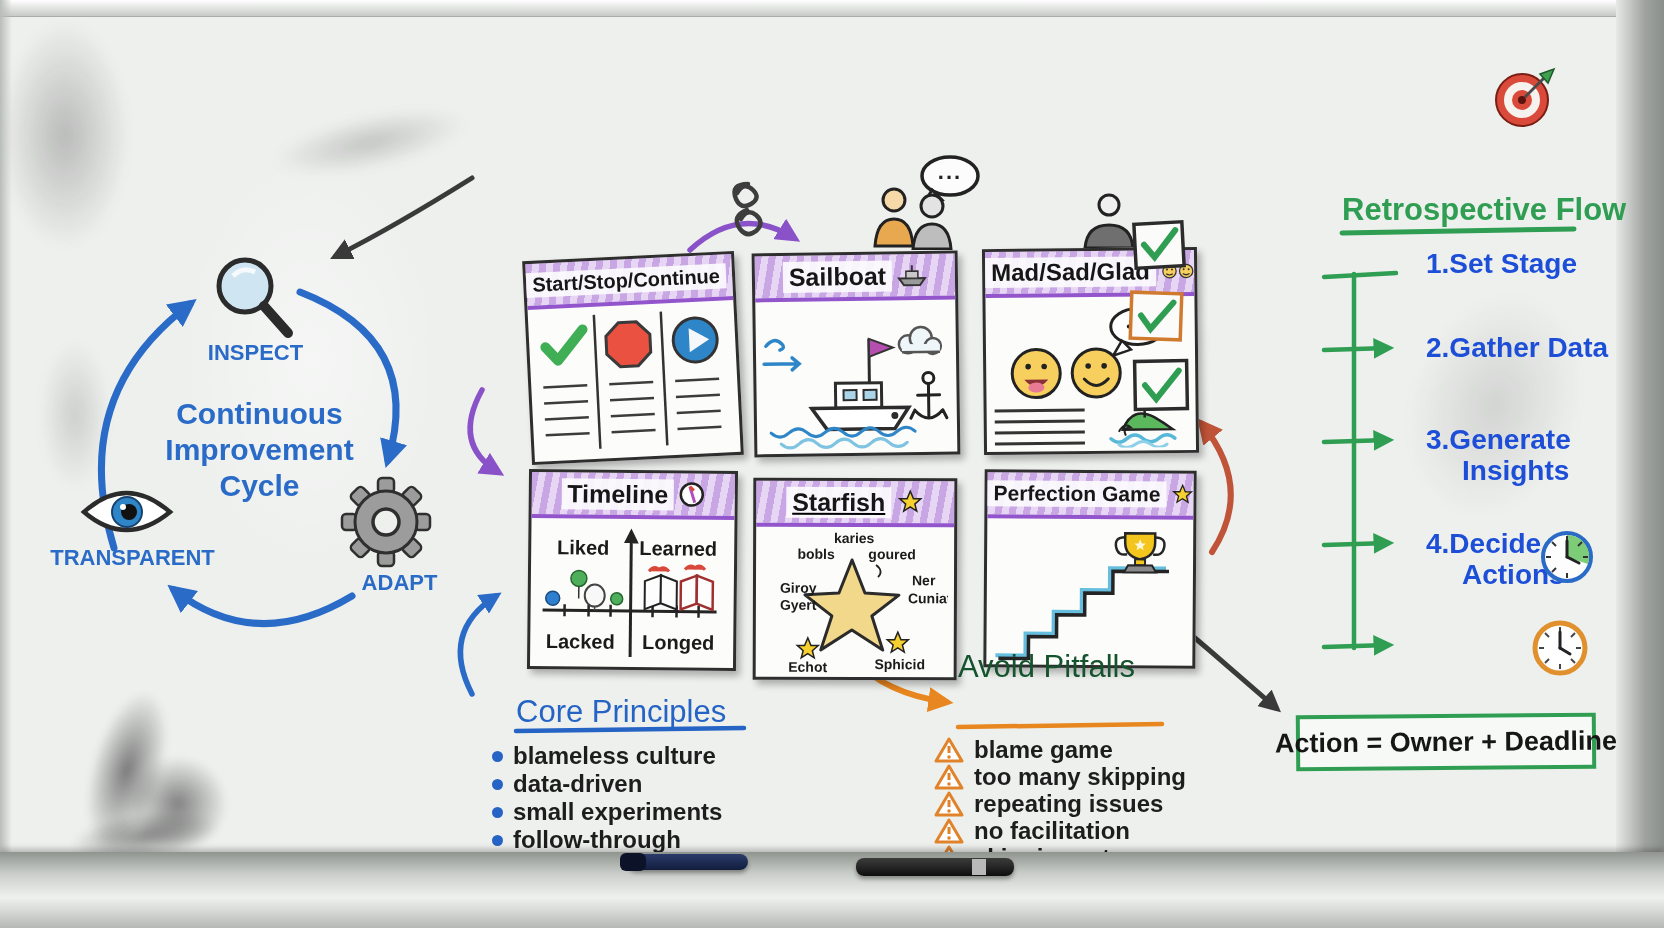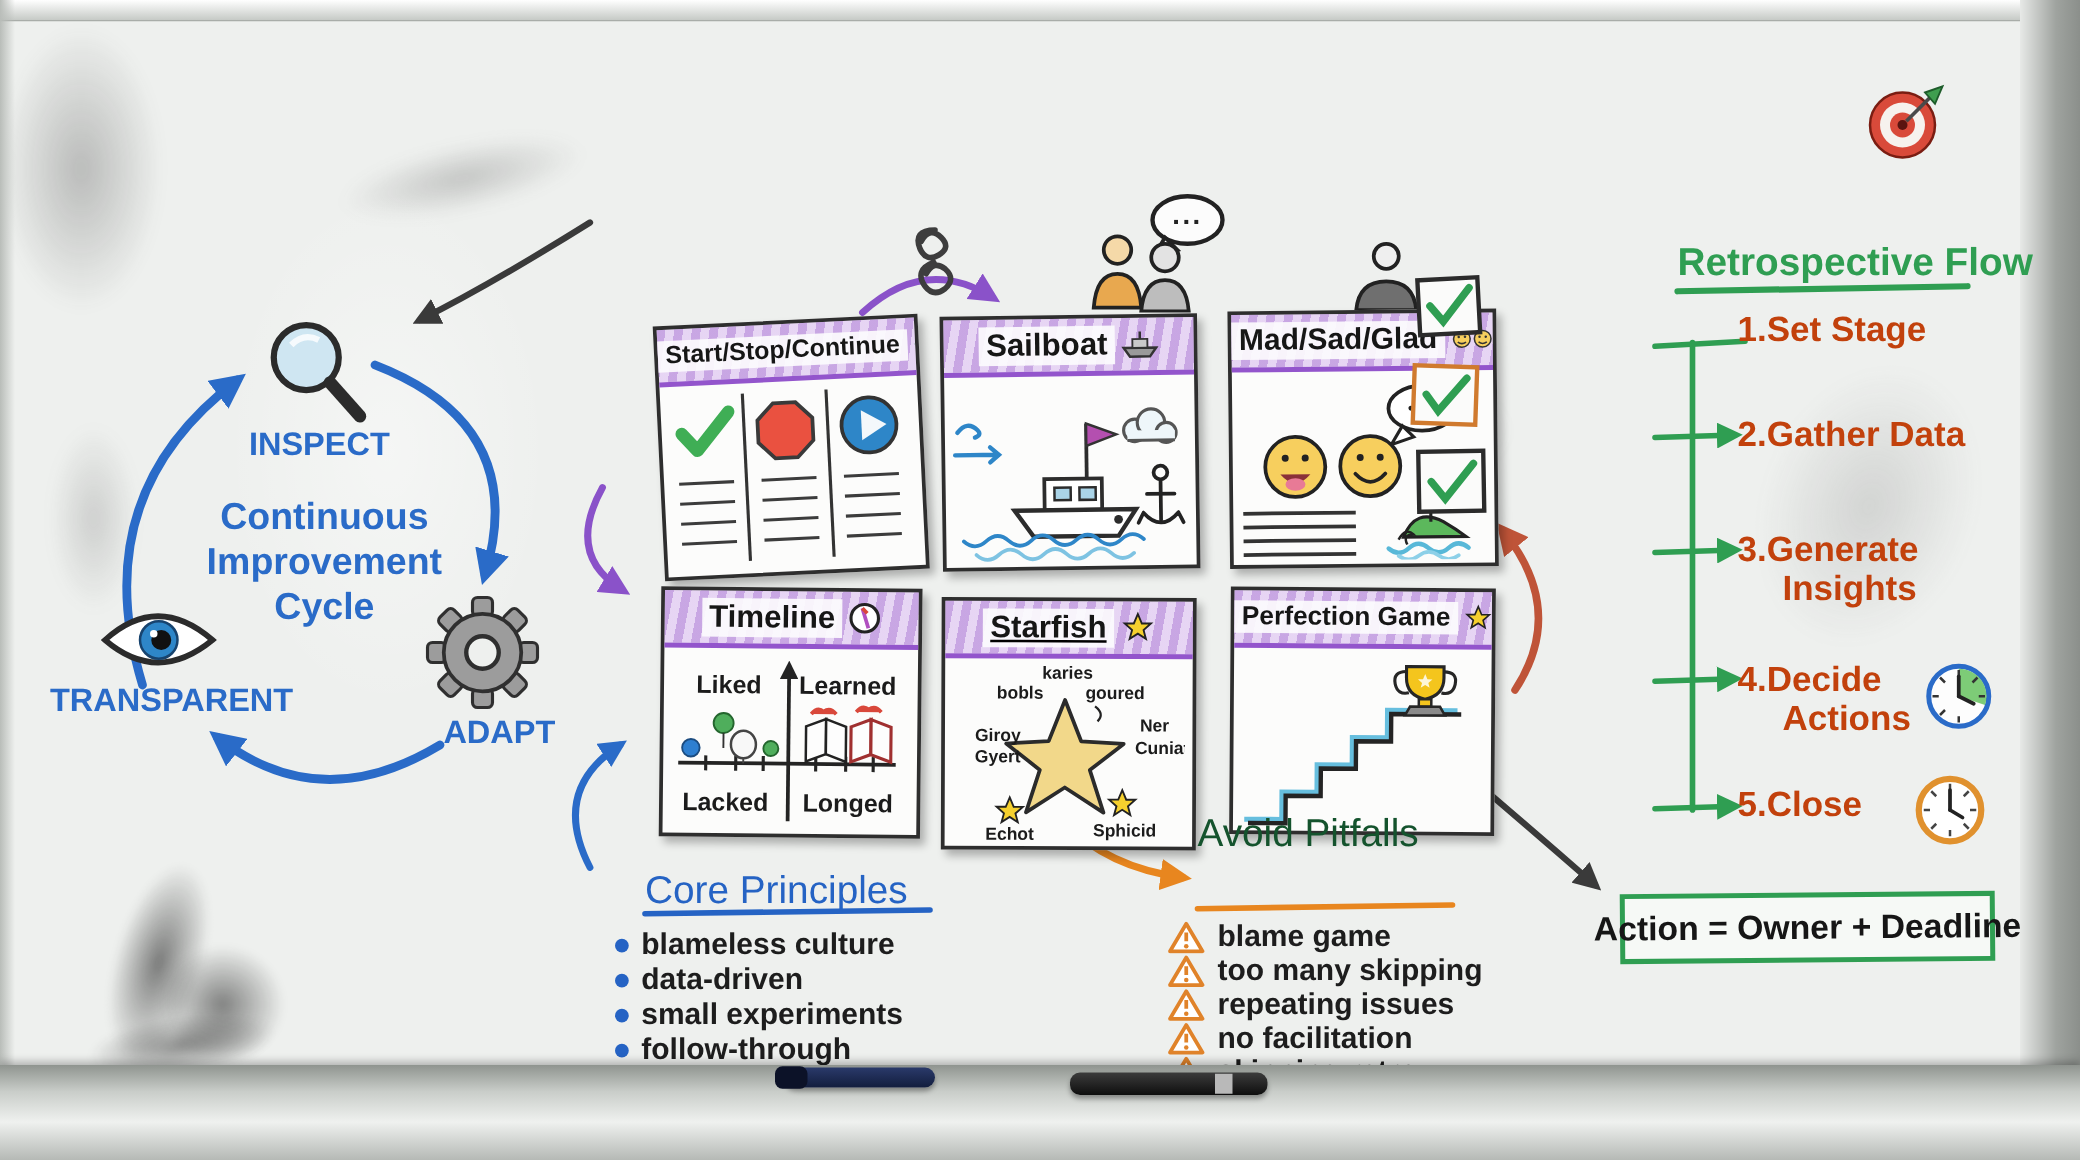--- a/index.html
+++ b/index.html
@@ -10,31 +10,31 @@
   .frame-top{left:0;top:0;width:1664px;height:16px;background:linear-gradient(#ffffff,#c6cac6);border-bottom:1px solid #a9ada9;}
   .edge-left{left:0;top:0;width:12px;height:928px;background:linear-gradient(90deg,#b9bdb9,rgba(238,240,238,0));}
   .edge-right{left:1616px;top:0;width:48px;height:928px;background:linear-gradient(90deg,#e7e9e7,#9fa39f 60%,#8b8f8b);}
   .tray{left:0;top:852px;width:1664px;height:76px;background:linear-gradient(#8f948f,#c9cdc9 28%,#eff1ef 60%,#b5b9b5);box-shadow:0 -3px 6px rgba(0,0,0,.25);}
   .sheen{background:radial-gradient(closest-side,rgba(255,255,255,.8),rgba(255,255,255,0));}
   .smudge{border-radius:50%;filter:blur(5px);}
   
   .hw{font-weight:bold;color:#1d1d1d;}
   .blue{color:#2a6bc8;}
   .title-main{font-size:48px;letter-spacing:-2px;text-align:center;color:#1f1f1f;font-weight:bold;}
-  .cycle-word{font-size:26px;text-align:center;}
+  .cycle-word{font-size:22px;text-align:center;}
   .cycle-center{font-size:30px;line-height:36px;text-align:center;}
   
   .card{background:#fcfcfb;border:3px solid #2e2e2e;box-shadow:4px 5px 7px rgba(0,0,0,.28);}
   .card-head{position:relative;height:42px;display:flex;align-items:center;justify-content:center;gap:5px;
     background:repeating-linear-gradient(100deg,rgba(158,96,208,.55) 0 7px,rgba(196,150,232,.38) 7px 14px);
     border-bottom:4px solid #9355cc;}
   .card-head .ttl{background:rgba(252,251,253,.92);padding:1px 6px;font-weight:bold;color:#161616;white-space:nowrap;}
   .card-body{position:relative;}
   
-  .step{font-size:28px;font-weight:bold;color:#c2410c;line-height:31px;padding-left:36px;text-indent:-36px;}
+  .step{font-size:28px;font-weight:bold;color:#1d4ed8;line-height:31px;padding-left:36px;text-indent:-36px;margin-left:36px;}
   .flow-title{font-size:31px;font-weight:bold;color:#2f9e52;white-space:nowrap;}
   .sec-title{font-size:31px;font-weight:normal;white-space:nowrap;}
   .li-row{display:flex;align-items:center;gap:10px;}
   .li-text{font-size:24px;font-weight:bold;color:#1d1d1d;white-space:nowrap;}
   .dot{width:11px;height:11px;border-radius:50%;background:#2563c4;}
   .action-box{border:4px solid #2f9e52;background:rgba(251,253,251,.65);display:flex;align-items:center;justify-content:center;
     font-size:27px;font-weight:bold;color:#161616;white-space:nowrap;}
   svg text{font-family:"Liberation Sans",sans-serif;font-weight:bold;}
   .marker-pen{border-radius:8px;box-shadow:0 3px 4px rgba(0,0,0,.35);}
 </style>
@@ -406,23 +406,20 @@
   </div>
   <div class="abs step" style="left:1390px;top:332px;width:152px;">
     <span>2.</span><span>Gather Data</span>
   </div>
   <div class="abs step" style="left:1390px;top:424px;width:168px;">
     <span>3.</span><span>Generate Insights</span>
   </div>
   <div class="abs step" style="left:1390px;top:528px;width:150px;">
     <span>4.</span><span>Decide Actions</span>
   </div>
-  <div class="abs step" style="left:1390px;top:628px;width:180px;white-space:nowrap;">
-    <span>5.</span><span>Close</span>
-  </div>
   <svg class="abs" style="left:1538px;top:528px;" width="58" height="58" viewBox="0 0 58 58">
     <circle cx="29" cy="29" r="24" fill="#fdfdfd" stroke="#2a6bc8" stroke-width="4"></circle>
     <path d="M29 29 L29 7 A22 22 0 0 1 50 36 Z" fill="#6fc768" opacity=".9"></path>
     <g stroke="#333" stroke-width="2">
         <line x1="29" y1="8" x2="29" y2="13"></line>
         <line x1="29" y1="45" x2="29" y2="50"></line>
         <line x1="8" y1="29" x2="13" y2="29"></line>
         <line x1="45" y1="29" x2="50" y2="29"></line>
         <line x1="14" y1="14" x2="18" y2="18"></line>
         <line x1="44" y1="14" x2="40" y2="18"></line>

